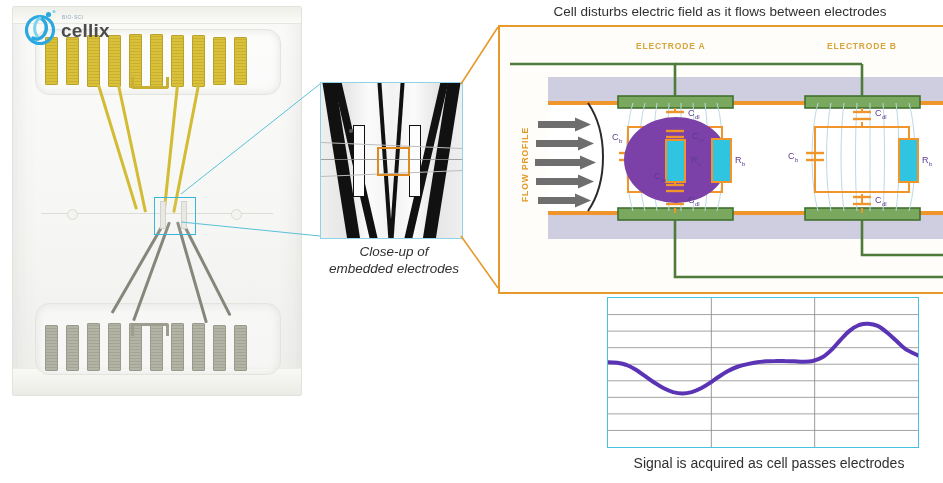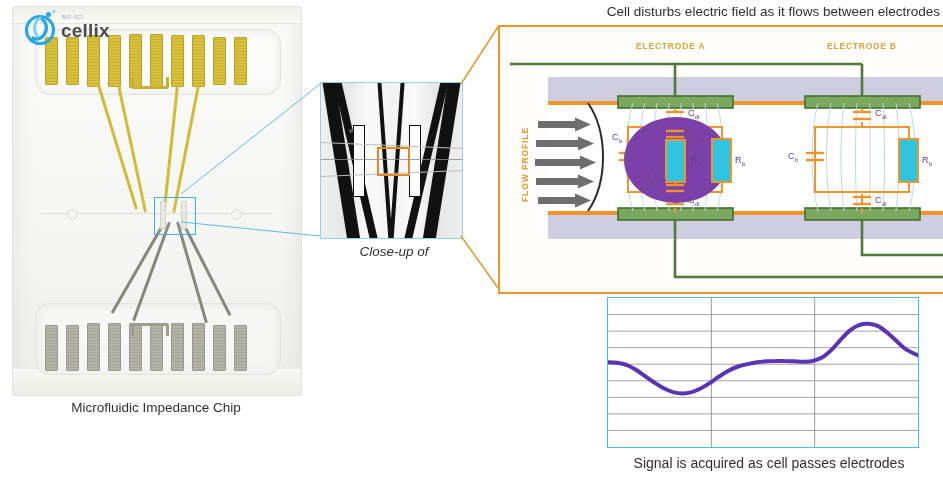--- a/index.html
+++ b/index.html
@@ -47,21 +47,21 @@
   #logo{position:absolute;left:8px;top:2px;width:104px;height:40px;}
   #logo-text{position:absolute;left:40px;top:12px;font-size:19px;font-weight:bold;
              color:#4c4c4c;letter-spacing:.2px;line-height:1;}
   #logo-tag{position:absolute;left:41px;top:5px;font-size:5px;color:#8fa7bd;letter-spacing:.4px;}
 
   
   .caption{position:absolute;font-size:13.5px;color:#303030;text-align:center;line-height:1.28;}
   #cap-chip{left:10px;top:399px;width:292px;}
   #cap-close{left:300px;top:243px;width:188px;font-style:italic;}
   #cap-signal{left:596px;top:455px;width:346px;font-size:14px;}
-  #cap-top{left:500px;top:3px;width:440px;font-size:13.5px;text-align:right;}
+  #cap-top{left:500px;top:3px;width:440px;font-size:13.5px;text-align:center;}
 
   
   #closeup{position:absolute;left:320px;top:82px;width:141px;height:155px;
            border:1.2px solid #8fd3e6;background:#d9d9d9;overflow:hidden;}
   #closeup-inner{position:absolute;inset:0;
      background:linear-gradient(90deg,#efefef 0%,#e6e6e6 18%,#fbfbfb 34%,#f2f2f2 50%,
                                 #fbfbfb 66%,#e6e6e6 82%,#efefef 100%);}
   .el-dark{position:absolute;background:#111;}
   #cu-roi{position:absolute;left:56px;top:64px;width:29px;height:25px;border:2px solid #e08a22;}
 
@@ -146,21 +146,20 @@
         <path d="M19 9 C26 12 27 20 23 26 C20 30 15 31 12 29" fill="none" stroke="#2aa8df" stroke-width="3.4" stroke-linecap="round"></path>
         <path d="M19 9 C13 13 12 21 16 27" fill="none" stroke="#7fd3ef" stroke-width="3" stroke-linecap="round"></path>
         <circle cx="27.5" cy="5.5" r="2.6" fill="#2aa8df"></circle>
         <circle cx="33" cy="2.5" r="1.5" fill="#7fd3ef"></circle>
       </svg>
       <div id="logo-tag">BIO-SCI</div>
       <div id="logo-text">cellix</div>
     </div>
   </div>
 
-  <div class="caption" id="cap-chip">Microfluidic Impedance Chip</div>
 </div>
 
 <div id="closeup">
   <div id="closeup-inner"></div>
 
   <div class="el-dark" style="left:14px;top:-4px;width:13px;height:166px;transform:skewX(9deg);"></div>
   <div class="el-dark" style="left:31px;top:-4px;width:8px;height:166px;transform:skewX(13deg);"></div>
   <div class="el-dark" style="left:62px;top:-4px;width:4px;height:166px;transform:skewX(4deg);"></div>
   <div class="el-dark" style="left:74px;top:-4px;width:4px;height:166px;transform:skewX(-4deg);"></div>
   <div class="el-dark" style="left:101px;top:-4px;width:8px;height:166px;transform:skewX(-13deg);"></div>
@@ -171,20 +170,21 @@
 
   <div class="abs" style="left:0;top:76px;width:141px;height:1px;background:#8d8d8d;opacity:.8;"></div>
   <div class="abs" style="left:0;top:62px;width:141px;height:1px;background:#bdbdbd;transform:rotate(2.5deg);"></div>
   <div class="abs" style="left:0;top:90px;width:141px;height:1px;background:#bdbdbd;transform:rotate(-2.5deg);"></div>
   <div class="abs" style="left:28px;top:46px;width:4px;height:4px;border-radius:50%;background:#555;"></div>
   <div id="cu-roi"></div>
 </div>
 
 <div class="caption" id="cap-close">
   <span>Close-up of</span><br>
+  <span>embedded electrodes</span>
 </div>
 
 <svg class="lines">
   <line x1="181" y1="194" x2="320" y2="84" stroke="#59c0d8" stroke-width="1"></line>
   <line x1="181" y1="222" x2="320" y2="236" stroke="#59c0d8" stroke-width="1"></line>
   <line x1="461" y1="84" x2="498" y2="27" stroke="#e79a2b" stroke-width="1.6"></line>
   <line x1="461" y1="236" x2="498" y2="288" stroke="#e79a2b" stroke-width="1.6"></line>
 </svg>
 
 <div class="caption" id="cap-top">Cell disturbs electric field as it flows between electrodes</div>

